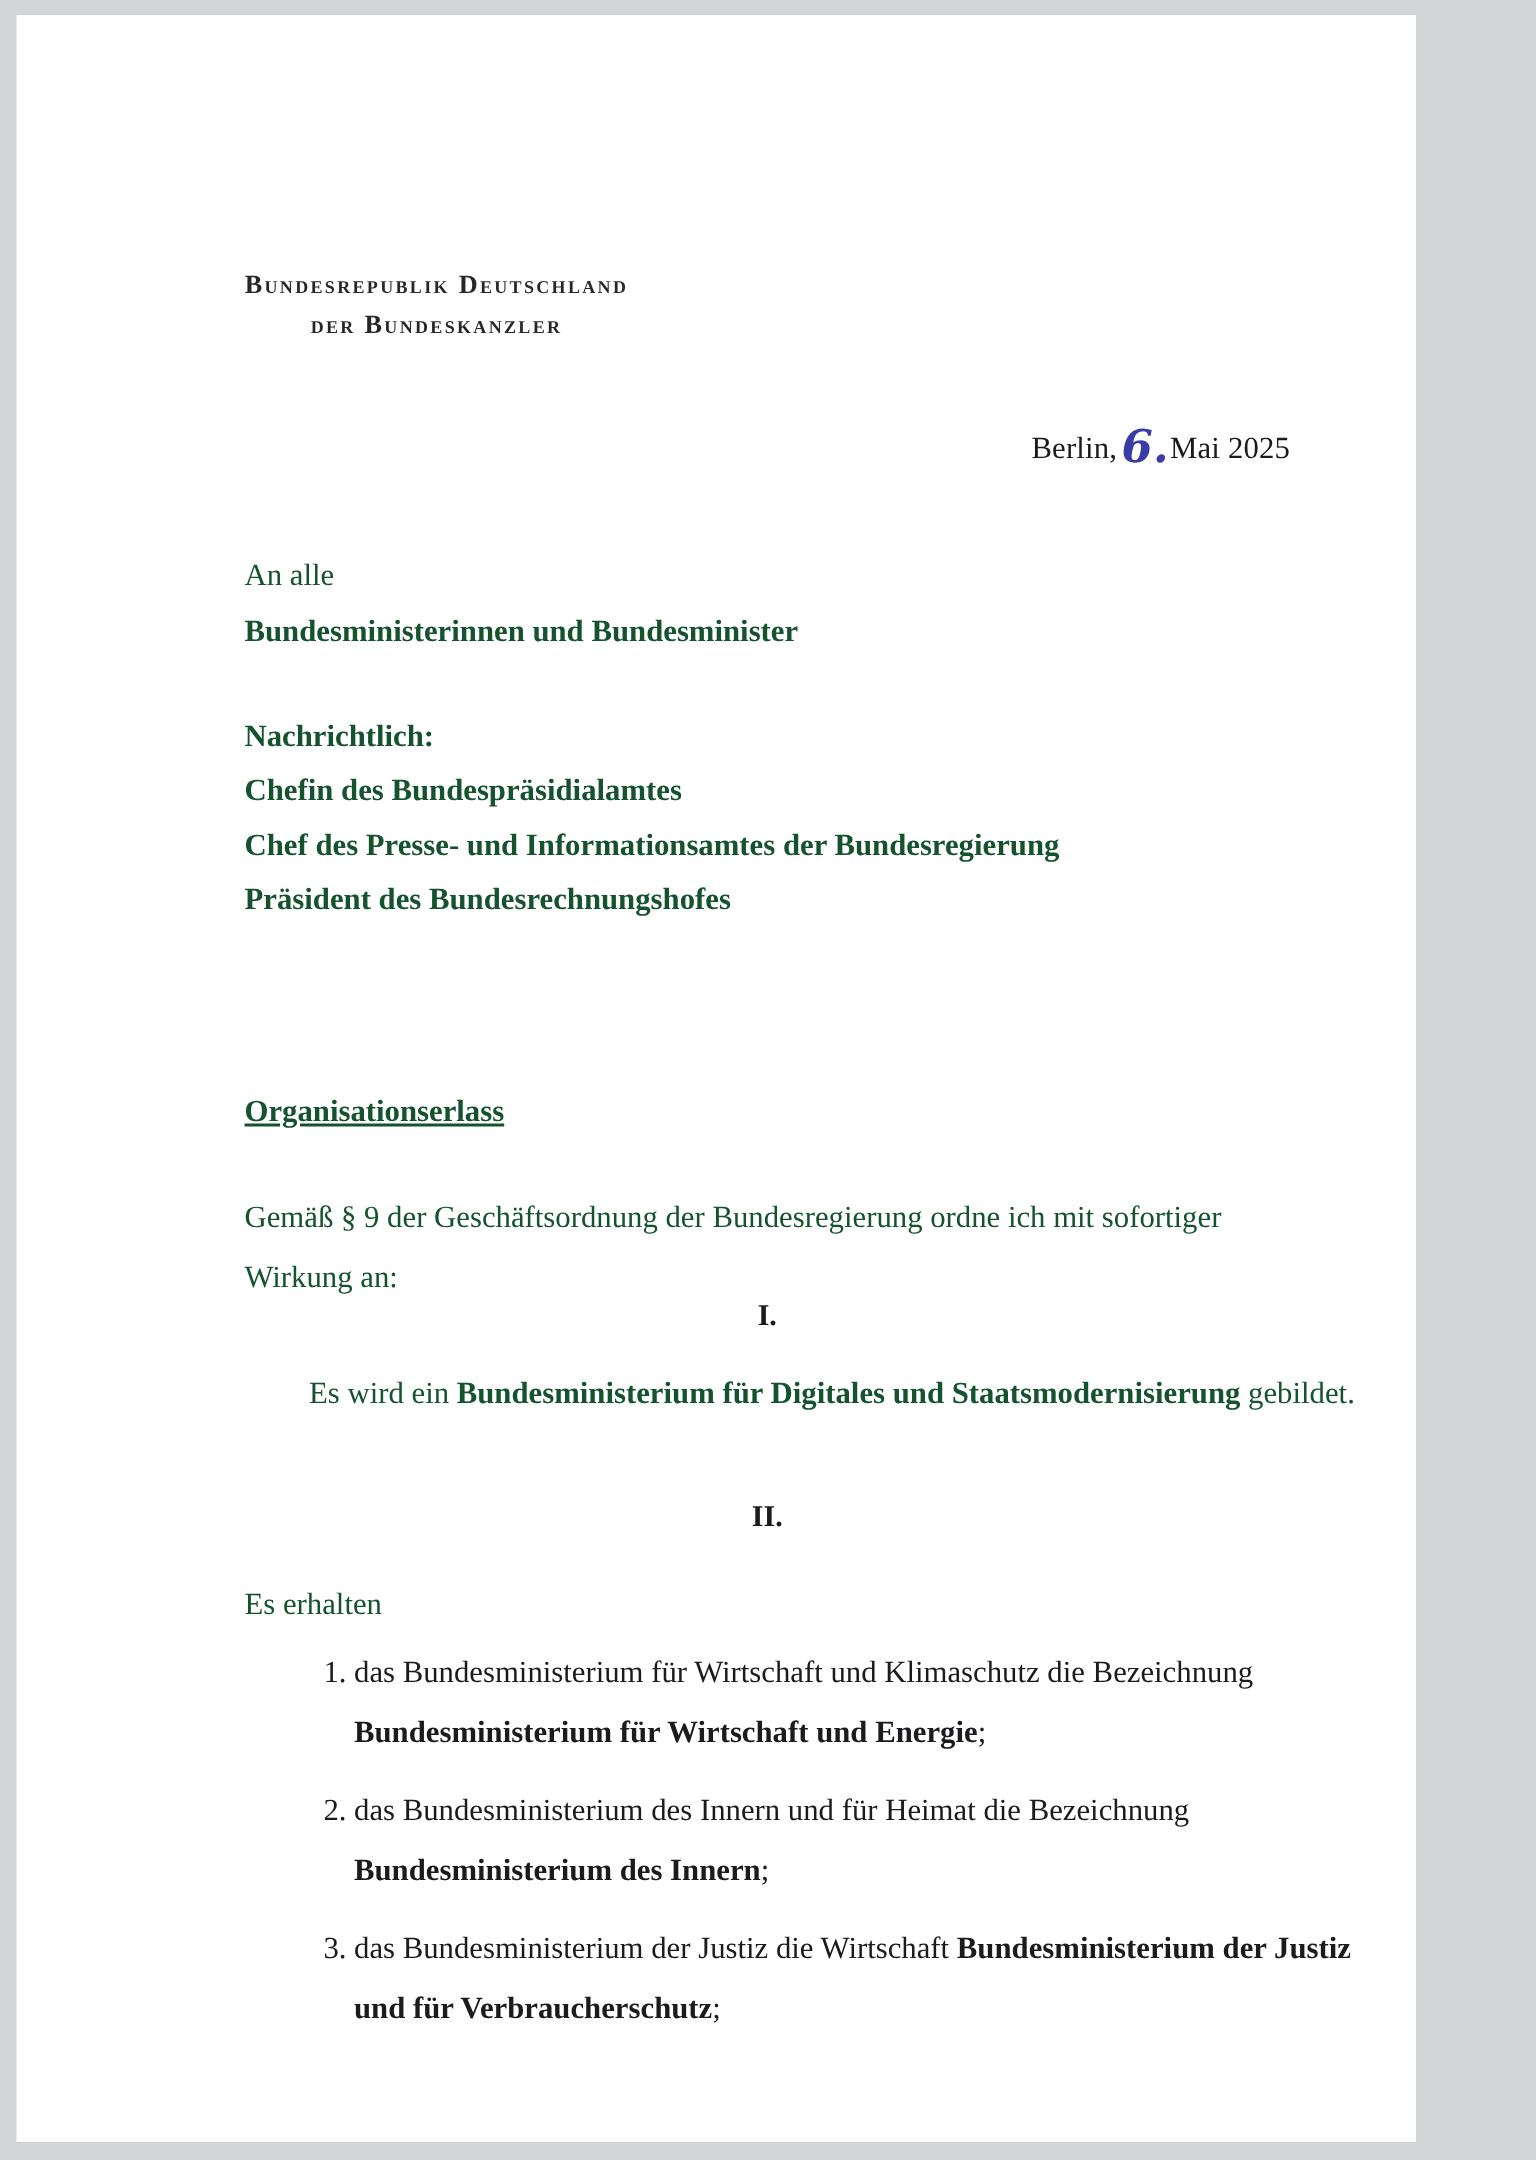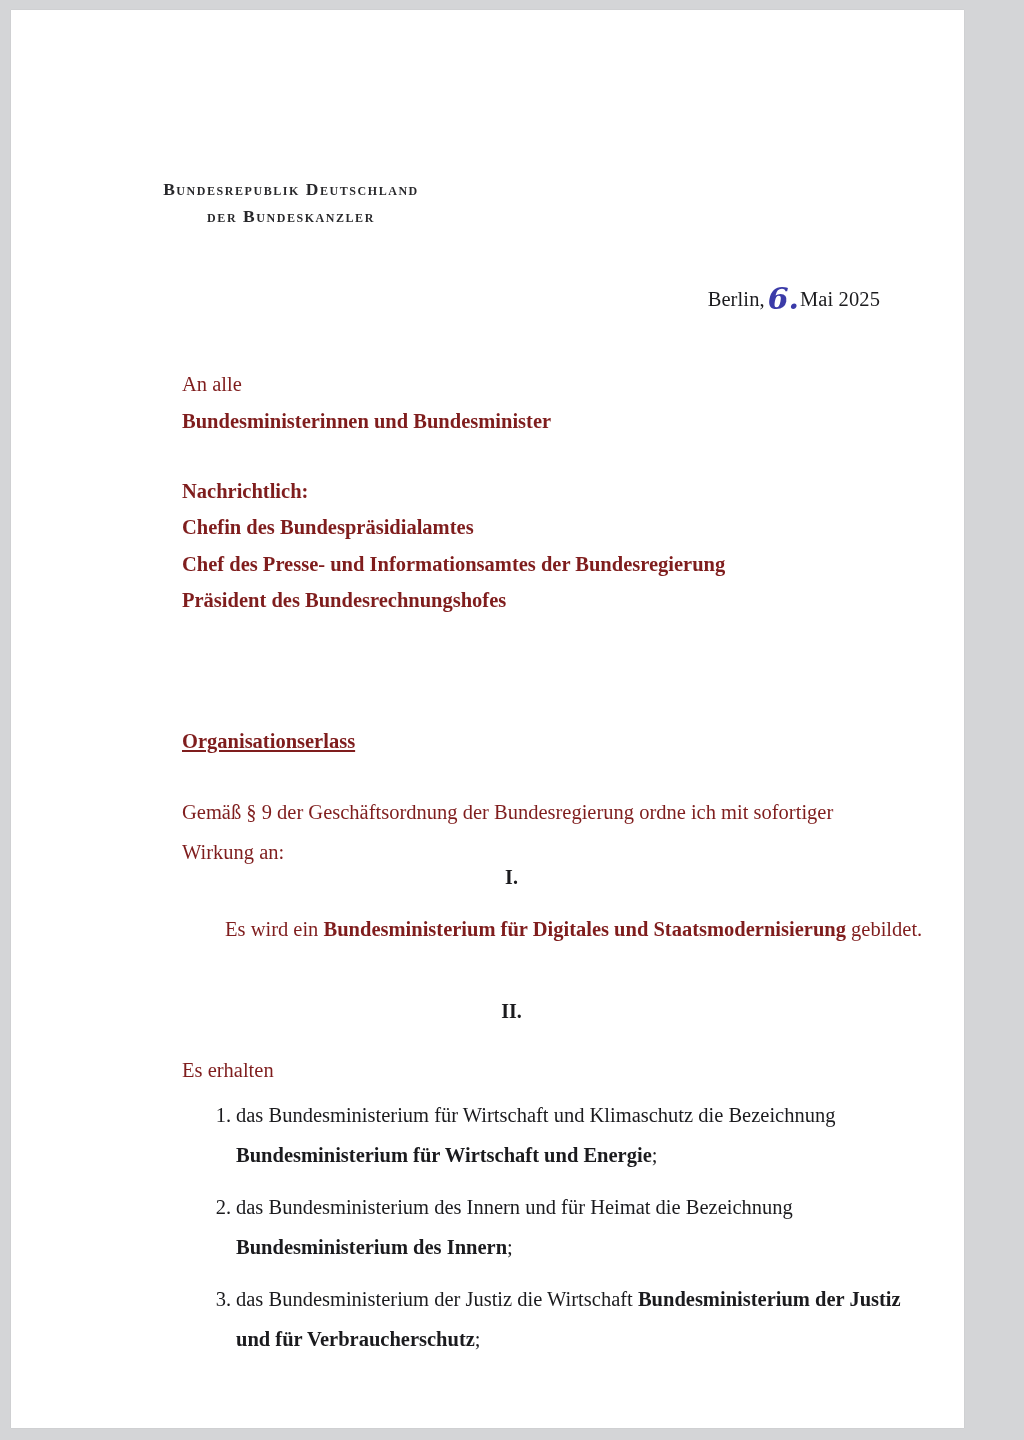--- a/index.html
+++ b/index.html
@@ -17,21 +17,20 @@
 
   .page {
     position: absolute;
     left: 11px;
     top: 10px;
     width: 933px;
     height: 1418px;
     background: #ffffff;
     box-shadow: 0 0 1px rgba(0,0,0,0.12);
     overflow: hidden;
-    padding-left: 20px;
   }
 
   
   .letterhead {
     position: absolute;
     left: 85px;
     top: 166px;
     width: 390px;
     text-align: center;
     color: #17171a;
@@ -70,22 +69,22 @@
     line-height: 0;
     position: relative;
     top: 3px;
     padding: 0 1px 0 3px;
     letter-spacing: 0;
   }
 
   
   .body-text {
     position: absolute;
-    left: 171px;
-    color: #7f1d1d;
+    left: 152px;
+    color: #14532d;
     font-size: 20.5px;
     line-height: 38px;
   }
   .b { font-weight: bold; }
   .u { text-decoration: underline; text-underline-offset: 2px; }
 
   .addr-to       { top: 355px; }
   .addr-to-bold  { top: 392px; font-weight: bold; }
 
   .nachrichtlich      { top: 462px; font-weight: bold; }

